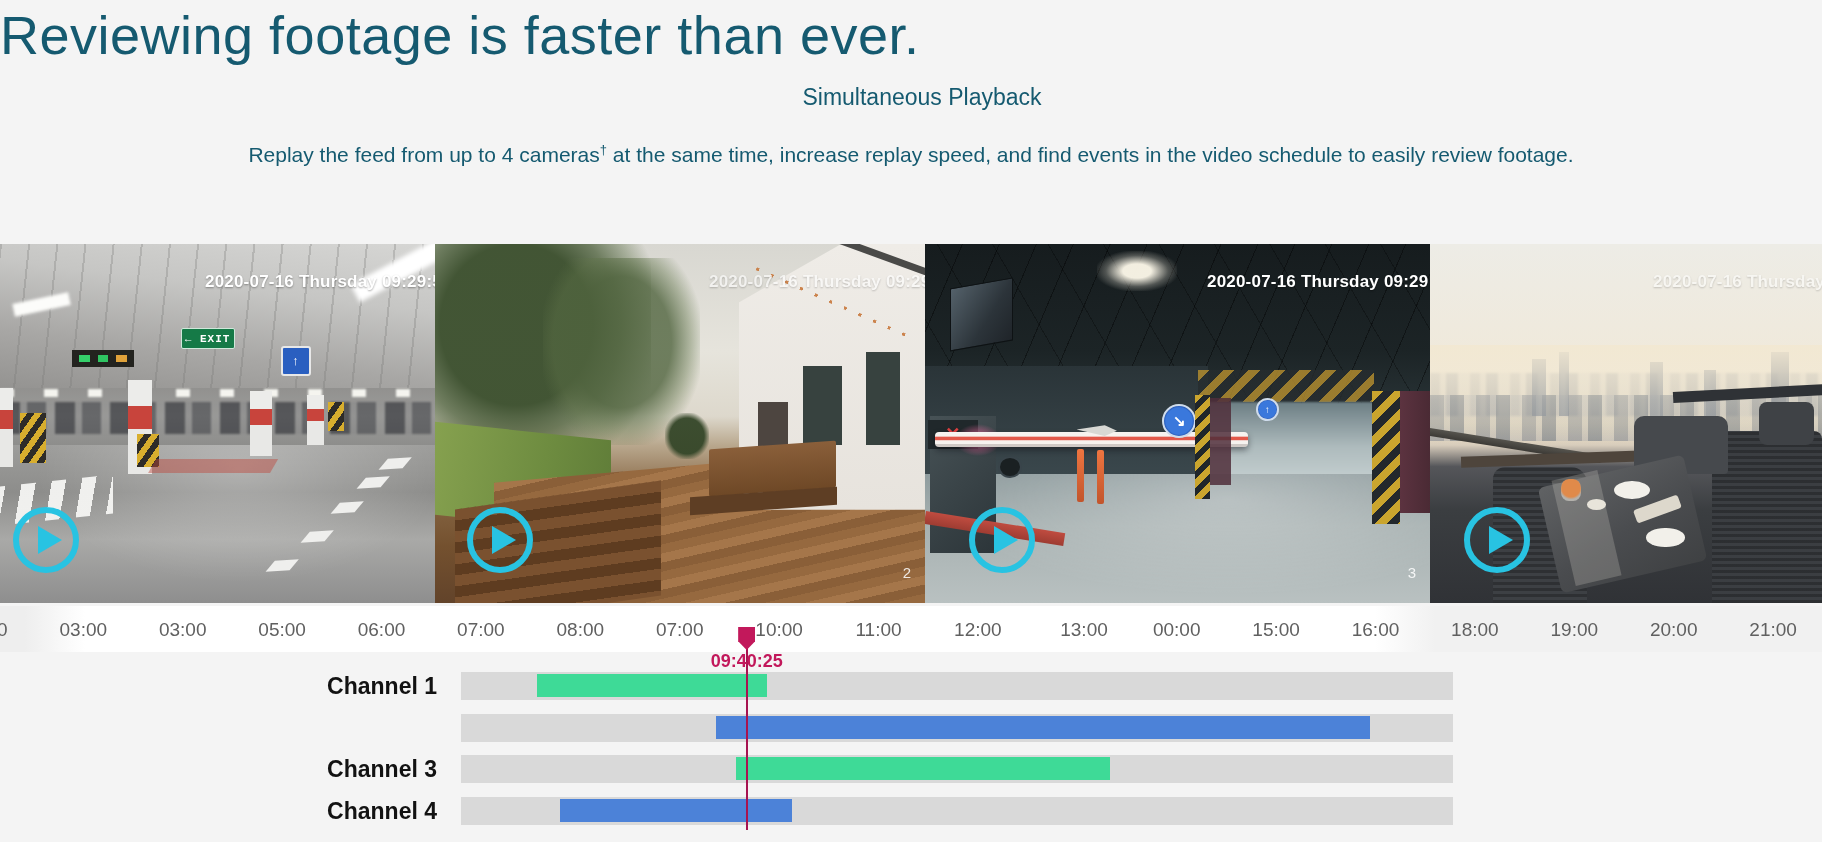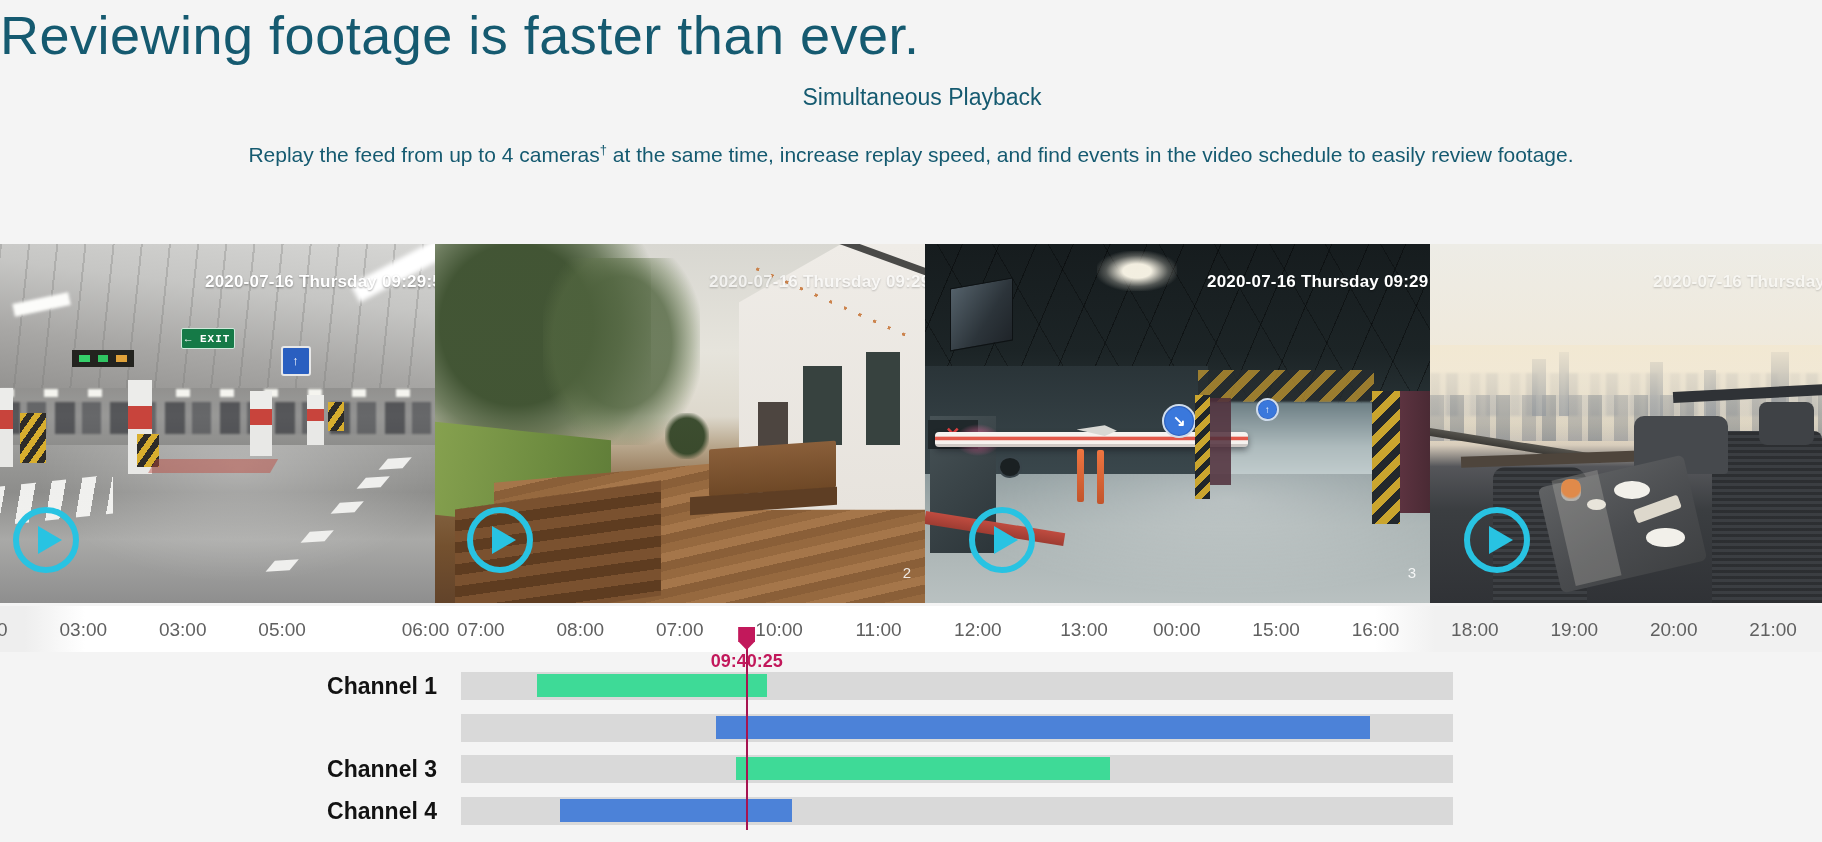--- a/index.html
+++ b/index.html
@@ -296,21 +296,21 @@
         </div>
     </div>
 
   </div>
 
   <div id="ruler">
       <span class="tick" style="left: -16.1px;">02:00</span>
       <span class="tick" style="left: 83.3px;">03:00</span>
       <span class="tick" style="left: 182.7px;">03:00</span>
       <span class="tick" style="left: 282.1px;">05:00</span>
-      <span class="tick" style="left: 381.5px; margin-left: 44px;">06:00</span>
+      <span class="tick" style="left: 381.5px;">06:00</span>
       <span class="tick" style="left: 480.9px;">07:00</span>
       <span class="tick" style="left: 580.3px;">08:00</span>
       <span class="tick" style="left: 679.7px;">07:00</span>
       <span class="tick" style="left: 779.1px;">10:00</span>
       <span class="tick" style="left: 878.5px;">11:00</span>
       <span class="tick" style="left: 977.9px;">12:00</span>
       <span class="tick" style="left: 1084px;">13:00</span>
       <span class="tick" style="left: 1176.7px;">00:00</span>
       <span class="tick" style="left: 1276.1px;">15:00</span>
       <span class="tick" style="left: 1375.5px;">16:00</span>

